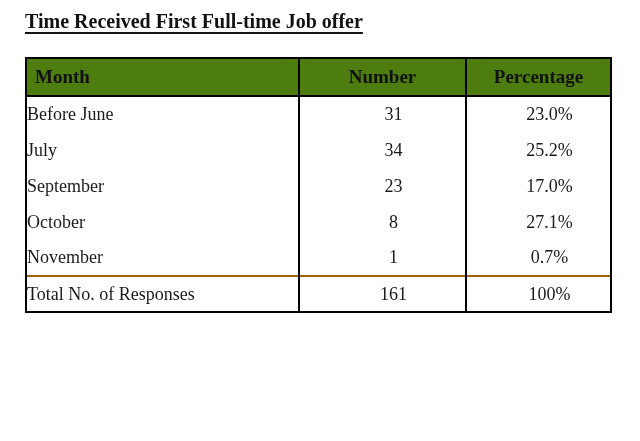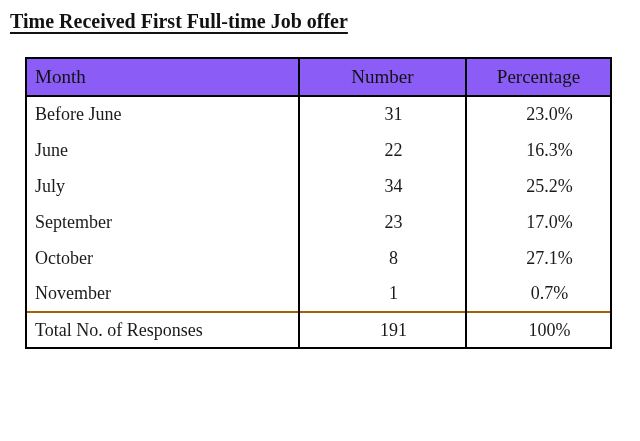--- a/index.html
+++ b/index.html
@@ -7,21 +7,21 @@
     width: 640px;
     height: 441px;
     background: #ffffff;
     font-family: "Liberation Serif", serif;
     color: #121212;
     position: relative;
     overflow: hidden;
   }
   .title {
     position: absolute;
-    left: 10px;
+    left: 25px;
     top: 10px;
     font-size: 20px;
     font-weight: bold;
     color: #121212;
     text-decoration: underline;
     text-decoration-thickness: 2px;
     text-underline-offset: 4px;
     white-space: nowrap;
   }
   table.data-table {
@@ -30,42 +30,42 @@
     top: 57px;
     width: 585px;
     border-collapse: collapse;
     table-layout: fixed;
     border: 2px solid #000000;
   }
   col.col-month { width: 273px; }
   col.col-number { width: 167px; }
   col.col-percentage { width: 145px; }
   thead th {
-    background: #8b5cf6;
+    background: #4d7c0f;
     border: 2px solid #000000;
     font-size: 19px;
-    font-weight: normal;
+    font-weight: bold;
     height: 38px;
     text-align: center;
     vertical-align: middle;
     color: #111111;
   }
   thead th.month { text-align: left; padding-left: 8px; }
   tbody td, tfoot td {
     border-left: 2px solid #000000;
     border-right: 2px solid #000000;
     font-size: 18px;
     height: 36px;
     text-align: center;
     vertical-align: middle;
     color: #1a1a1a;
     padding-left: 22px;
   }
   tbody td { border-top: none; border-bottom: none; }
-  td.month { text-align: left; padding-left: 8px; }
+  td.month { text-align: left; padding-left: 0; }
   tfoot td { border-top: 2px solid #a16207; }
 </style>
 </head>
 <body>
 
 <div class="title">Time Received First Full-time Job offer</div>
 
 <table class="data-table">
   <colgroup>
     <col class="col-month">
@@ -79,25 +79,20 @@
       <th>Percentage</th>
     </tr>
   </thead>
   <tbody>
     <tr>
       <td class="month">Before June</td>
       <td>31</td>
       <td>23.0%</td>
     </tr>
     <tr>
-      <td class="month">June</td>
-      <td>22</td>
-      <td>16.3%</td>
-    </tr>
-    <tr>
       <td class="month">July</td>
       <td>34</td>
       <td>25.2%</td>
     </tr>
     <tr>
       <td class="month">September</td>
       <td>23</td>
       <td>17.0%</td>
     </tr>
     <tr>
@@ -107,17 +102,17 @@
     </tr>
     <tr>
       <td class="month">November</td>
       <td>1</td>
       <td>0.7%</td>
     </tr>
   </tbody>
   <tfoot>
     <tr>
       <td class="month">Total No. of Responses</td>
-      <td>191</td>
+      <td>161</td>
       <td>100%</td>
     </tr>
   </tfoot>
 </table>
 
 </body></html>

